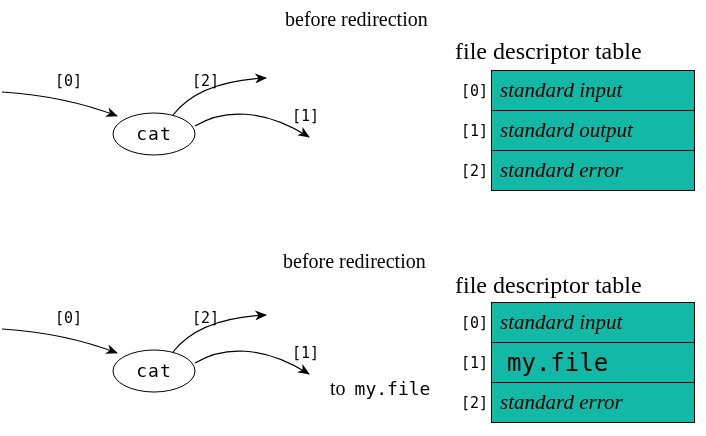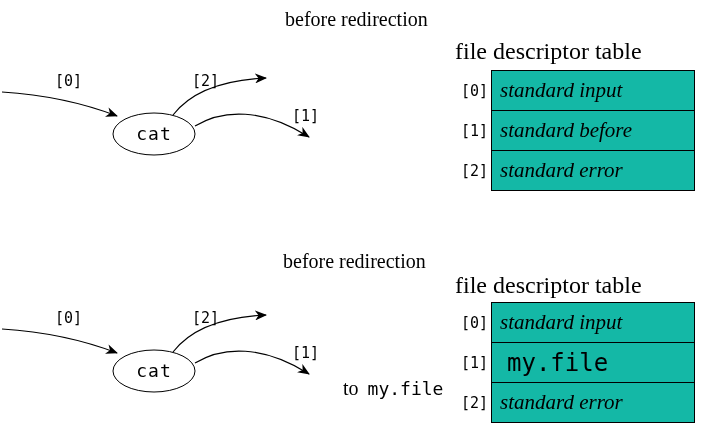--- a/index.html
+++ b/index.html
@@ -66,21 +66,21 @@
     <div class="fdrow">
       <div class="fdindex">[0]</div>
       <div class="fdentry">
         <span>standard input</span>
         <span class="mono"></span>
       </div>
     </div>
     <div class="fdrow">
       <div class="fdindex">[1]</div>
       <div class="fdentry">
-        <span>standard before</span>
+        <span>standard output</span>
         <span class="mono"></span>
       </div>
     </div>
     <div class="fdrow">
       <div class="fdindex">[2]</div>
       <div class="fdentry">
         <span>standard error</span>
         <span class="mono"></span>
       </div>
     </div>
@@ -97,21 +97,21 @@
     <path class="arrow" d="M2,32 Q65,36 117,56" marker-end="url(#ah-b)"></path>
     <path class="arrow" d="M173,55 C190,33 222,20 266,18" marker-end="url(#ah-b)"></path>
     <path class="arrow" d="M195,66 C223,49 263,48 309,77" marker-end="url(#ah-b)"></path>
     <ellipse cx="154" cy="74" rx="41" ry="21"></ellipse>
     <text class="bracket" x="55" y="26">[0]</text>
     <text class="bracket" x="192" y="26">[2]</text>
     <text class="bracket" x="292" y="61">[1]</text>
     <text class="proc" x="154" y="80">cat</text>
   </svg>
 
-  <div class="note" style="left:343px; top:377px;">
+  <div class="note" style="left:330px; top:377px;">
     <span class="to">to</span>
     <span class="fname">my.file</span>
   </div>
 
   <div class="tbl-title" style="left:455px; top:274px; width:237px;">file descriptor table</div>
 
   <div class="fdtable" style="left:455px; top:302px;">
     <div class="fdrow">
       <div class="fdindex">[0]</div>
       <div class="fdentry">

